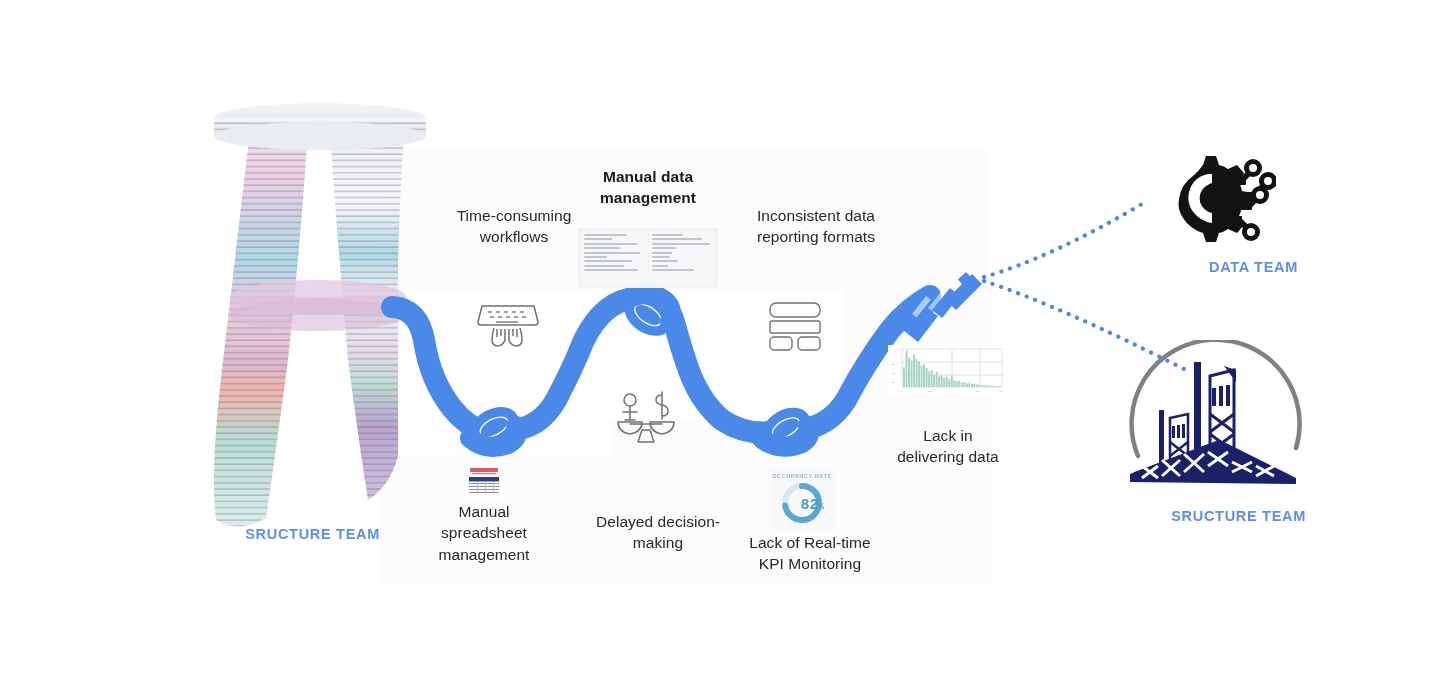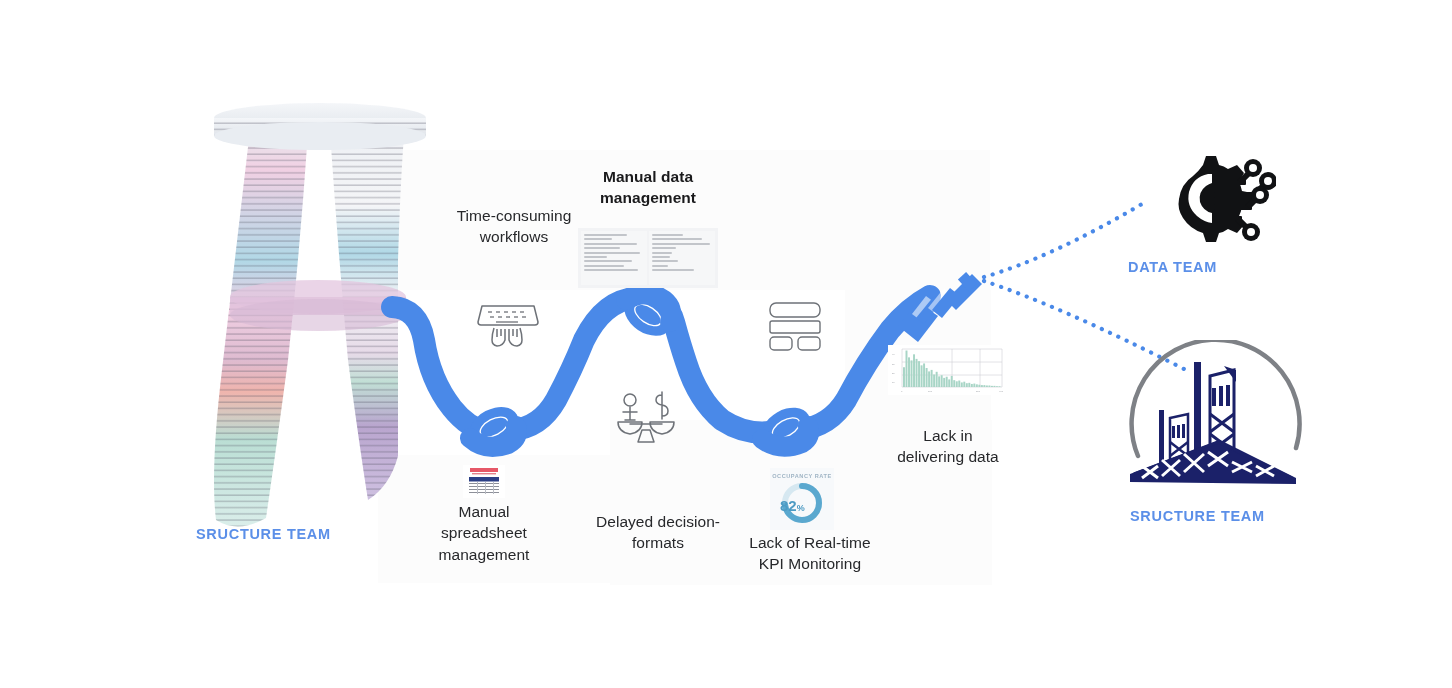--- a/index.html
+++ b/index.html
@@ -26,40 +26,40 @@
     white-space: pre-line;
     letter-spacing: .05px;
   }
   .lbl-bold { font-weight: bold; color: #1a1a1c; font-size: 15.5px; }
   .team-lbl {
     position: absolute;
     color: #5b8fe8;
     font-weight: bold;
     font-size: 14.5px;
     letter-spacing: .7px;
-    text-align: left;
+    text-align: right;
     white-space: nowrap;
   }
 
   
   svg.layer { position: absolute; left: 0; top: 0; width: 1452px; height: 688px; overflow: visible; }
 
   
   .gauge-card {
     position: absolute;
     background: #f7f9fb;
     display: flex; flex-direction: column; align-items: center; justify-content: center;
   }
   .gauge-title {
     font-size: 5.6px; letter-spacing: .55px; color: #9fb4c4; font-weight: bold;
     margin-bottom: 2px; text-transform: uppercase;
   }
   .gauge-val {
     position: absolute; left: 0; right: 0; top: 50%; transform: translateY(-38%);
-    text-align: left; color: #4d9bc4; font-weight: bold; font-size: 15px;
+    text-align: right; color: #4d9bc4; font-weight: bold; font-size: 15px; font-family: Liberation Mono, monospace;
   }
   .gauge-val .pct { font-size: 9px; }
 
   
   .doc {
     position: absolute; background: #f2f3f5; overflow: hidden;
     display: flex; gap: 2px; padding: 3px;
   }
   .doc-col { flex: 1; display: flex; flex-direction: column; gap: 2.4px; background: #f6f7f8; padding: 3px 3px; }
   .doc-line { height: 2px; background: #c2c5ca; border-radius: 1px; }
@@ -354,27 +354,29 @@
           <text x="111" y="47">400</text>
       </g>
     </svg>
   </div>
 
   <div class="lbl lbl-bold" style="left:568px; top:166px; width:160px;">Manual data management</div>
 
   <div class="lbl" style="left:424px; top:205px; width:180px;">Time-consuming
 workflows</div>
 
+  <div class="lbl" style="left:726px; top:205px; width:180px;">Inconsistent data
+reporting formats</div>
 
   <div class="lbl" style="left:404px; top:501px; width:160px;">Manual
 spreadsheet
 management</div>
 
   <div class="lbl" style="left:572px; top:511px; width:172px;">Delayed decision-
-formats</div>
+making</div>
 
   <div class="lbl" style="left:720px; top:532px; width:180px;">Lack of Real-time
 KPI Monitoring</div>
 
   <div class="lbl" style="left:858px; top:425px; width:180px;">Lack in
 delivering data</div>
 
   <svg class="abs" style="left:1150px; top:152px; width:126px; height:96px;" viewBox="0 0 126 96">
     <g fill="#111214">
 

